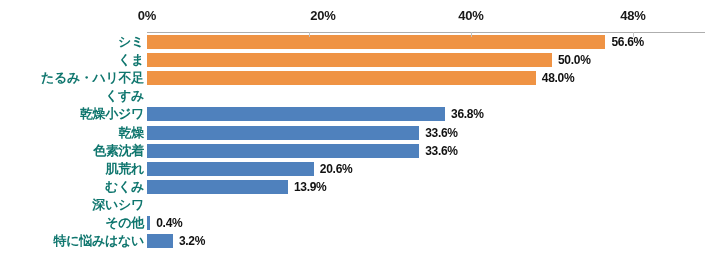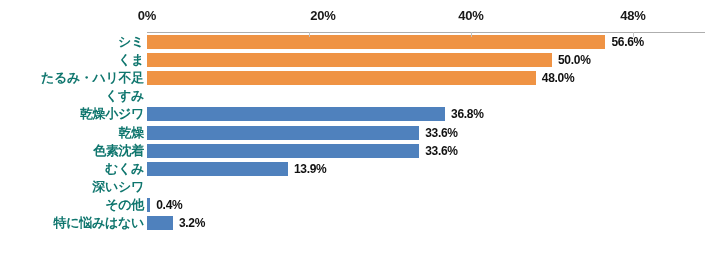--- a/index.html
+++ b/index.html
@@ -157,20 +157,27 @@
         </div>
       </div>
       <div class="row">
         <div class="cat-label">色素沈着</div>
         <div class="bar-wrap">
           <div class="bar" style="width: 272.16px; background: rgb(79, 129, 189);"></div>
           <div class="val-label">33.6%</div>
         </div>
       </div>
       <div class="row">
+        <div class="cat-label">肌荒れ</div>
+        <div class="bar-wrap">
+          <div class="bar" style="width: 166.86px; background: rgb(79, 129, 189);"></div>
+          <div class="val-label">20.6%</div>
+        </div>
+      </div>
+      <div class="row">
         <div class="cat-label">むくみ</div>
         <div class="bar-wrap">
           <div class="bar" style="width: 140.94px; background: rgb(79, 129, 189);"></div>
           <div class="val-label">13.9%</div>
         </div>
       </div>
       <div class="row">
         <div class="cat-label">深いシワ</div>
       </div>
       <div class="row">

